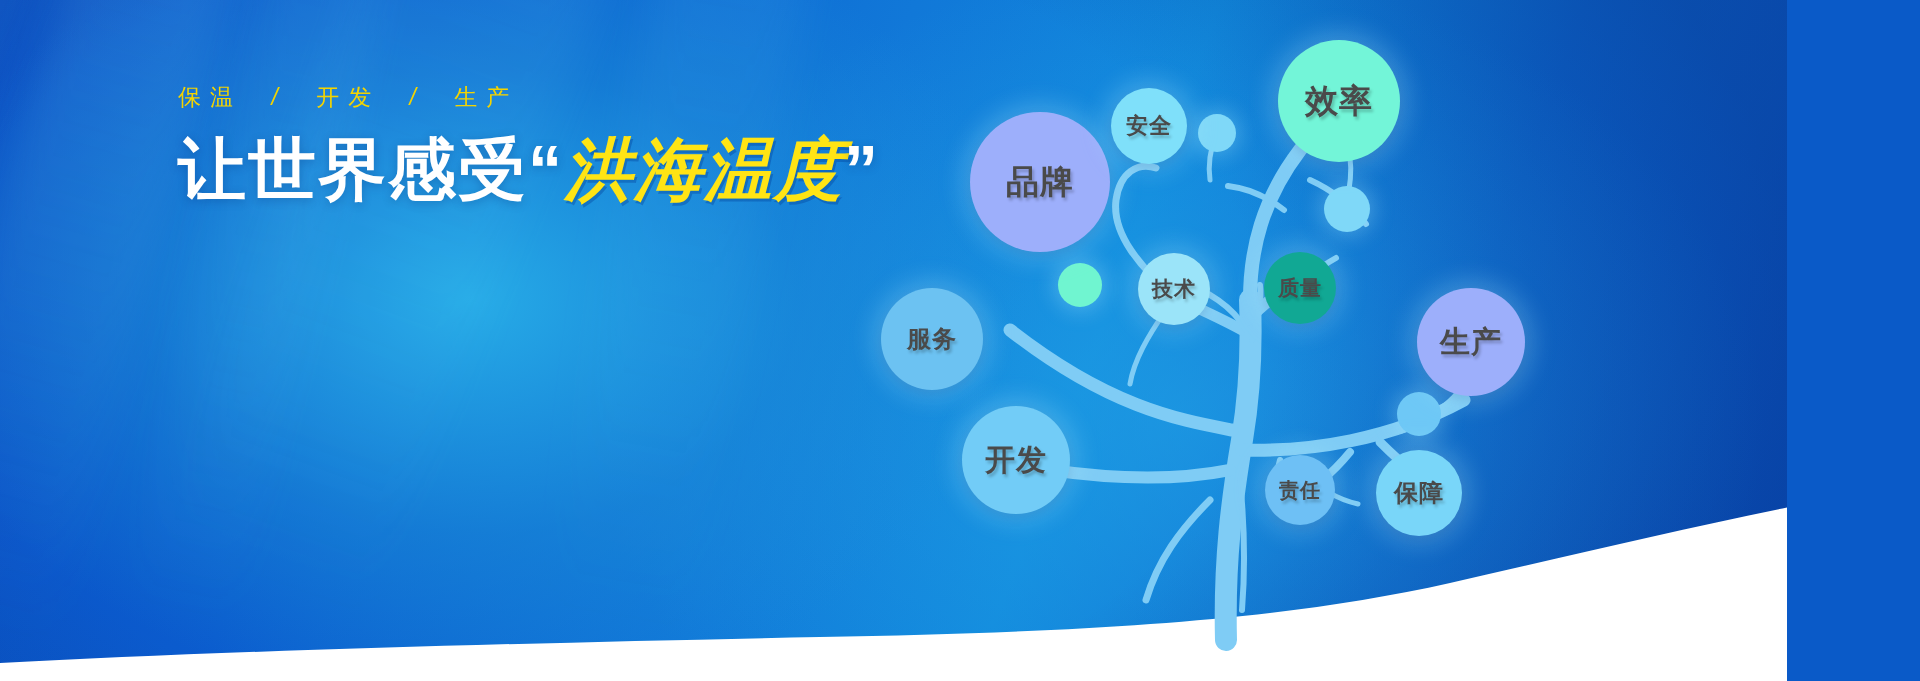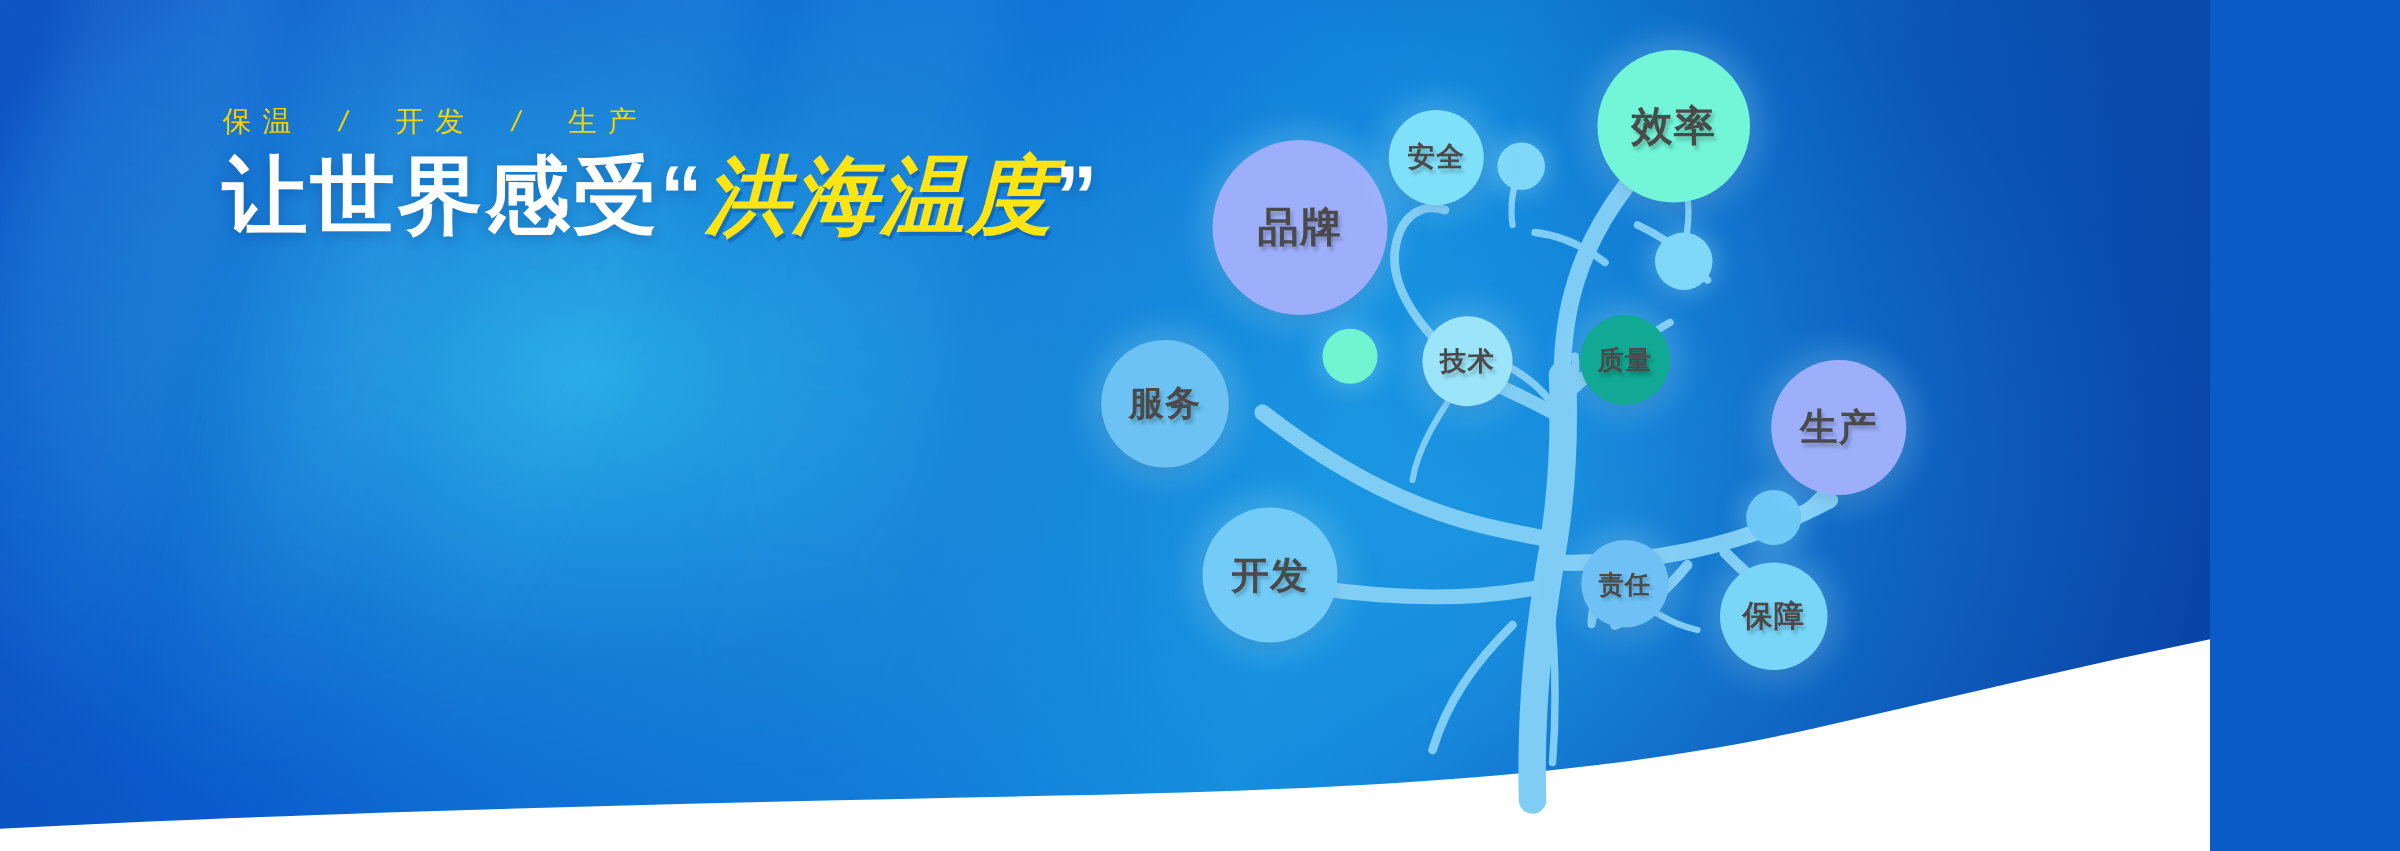--- a/index.html
+++ b/index.html
@@ -7,20 +7,21 @@
     width:1920px;height:681px;overflow:hidden;
     font-family:"Liberation Sans","DejaVu Sans",sans-serif;
     background:#0A5AC8;
   }
   #banner{
     position:relative;width:1768px;height:681px;overflow:hidden;
     background:
       radial-gradient(ellipse 780px 560px at 470px 300px, rgba(40,175,232,0.95) 0%, rgba(26,140,216,0.55) 42%, rgba(12,92,200,0.0) 72%),
       radial-gradient(ellipse 900px 700px at 1180px 420px, rgba(38,170,232,0.55) 0%, rgba(14,100,205,0.0) 65%),
       linear-gradient(110deg, #0A50C4 0%, #0B5CCE 22%, #1178D8 45%, #1086DC 60%, #0C63CE 78%, #0A4FC2 100%);
+    padding-left: 19px;
   }
   
   .rays{position:absolute;inset:0;overflow:hidden;}
   .ray{position:absolute;top:-220px;height:1120px;transform-origin:top center;
        background:linear-gradient(to bottom, rgba(120,220,255,0.20), rgba(120,220,255,0.0) 78%);
        filter:blur(22px);}
   .r1{left:120px;width:170px;transform:rotate(16deg);}
   .r2{left:300px;width:120px;transform:rotate(12deg);opacity:.75;}
   .r3{left:440px;width:230px;transform:rotate(20deg);opacity:.6;}
   .r4{left:690px;width:150px;transform:rotate(10deg);opacity:.5;}
@@ -36,21 +37,21 @@
     color:#F4D400;font-size:23px;letter-spacing:9px;font-weight:400;
     line-height:1;white-space:nowrap;
   }
   .tagline .sep{color:#F4D400;padding:0 14px;font-style:italic;}
   .h1{
     margin-top:40px;color:#FFFFFF;font-size:68px;font-weight:700;
     letter-spacing:3px;line-height:1.06;white-space:nowrap;
     text-shadow:0 2px 10px rgba(0,40,110,0.28);
   }
   .h2{
-    margin-top:12px;font-size:68px;font-weight:700;letter-spacing:2px;
+    margin-top:24px;font-size:68px;font-weight:700;letter-spacing:2px;
     line-height:1.06;white-space:nowrap;color:#FFFFFF;
     text-shadow:0 2px 10px rgba(0,40,110,0.28);
   }
   .h2 .quoted{
     color:#FFE414;font-style:italic;font-weight:700;
     text-shadow:2px 3px 0 rgba(0,60,150,0.35);
   }
   .h2 .qmark{color:#FFFFFF;font-style:normal;font-weight:700;}
   .sub{
     margin-top:44px;color:#FFFFFF;font-size:25px;letter-spacing:7px;
@@ -161,30 +162,30 @@
         </div>
         <div class="bubble" style="left: 398px; top: 40px; width: 122px; height: 122px; background: rgb(115, 245, 216); font-size: 33px;">
           <span>效率</span>
         </div>
         <div class="bubble" style="left: 258px; top: 253px; width: 72px; height: 72px; background: rgb(155, 228, 249); font-size: 21px;">
           <span>技术</span>
         </div>
         <div class="bubble" style="left: 384px; top: 252px; width: 72px; height: 72px; background: rgb(17, 168, 148); font-size: 21px;">
           <span>质量</span>
         </div>
-        <div class="bubble" style="left: 1px; top: 272px; width: 102px; height: 102px; background: rgb(108, 194, 242); font-size: 28px;">
+        <div class="bubble" style="left: 1px; top: 288px; width: 102px; height: 102px; background: rgb(108, 194, 242); font-size: 24px;">
           <span>服务</span>
         </div>
         <div class="bubble" style="left: 537px; top: 288px; width: 108px; height: 108px; background: rgb(157, 175, 251); font-size: 30px;">
           <span>生产</span>
         </div>
         <div class="bubble" style="left: 82px; top: 406px; width: 108px; height: 108px; background: rgb(114, 204, 247); font-size: 30px;">
           <span>开发</span>
         </div>
-        <div class="bubble" style="left: 385px; top: 432px; width: 70px; height: 70px; background: rgb(110, 192, 245); font-size: 20px;">
+        <div class="bubble" style="left: 385px; top: 455px; width: 70px; height: 70px; background: rgb(110, 192, 245); font-size: 20px;">
           <span>责任</span>
         </div>
         <div class="bubble" style="left: 496px; top: 450px; width: 86px; height: 86px; background: rgb(121, 214, 249); font-size: 24px;">
           <span>保障</span>
         </div>
       </div>
   </div>
 
 </div>
 

